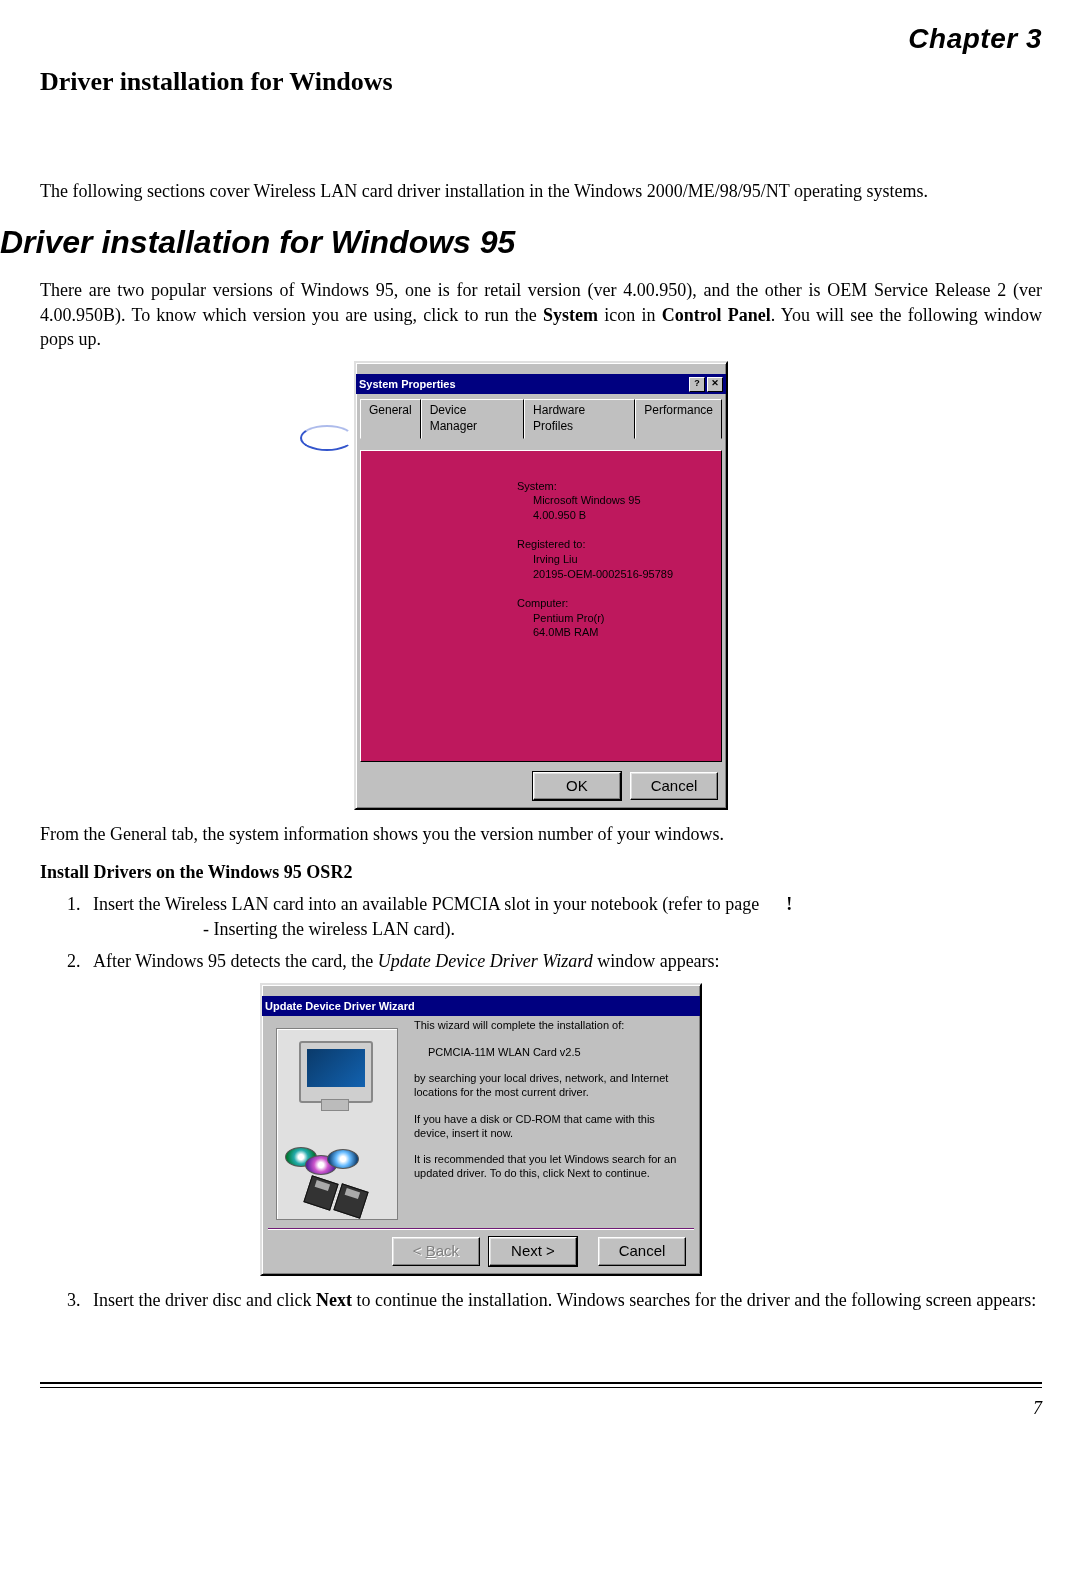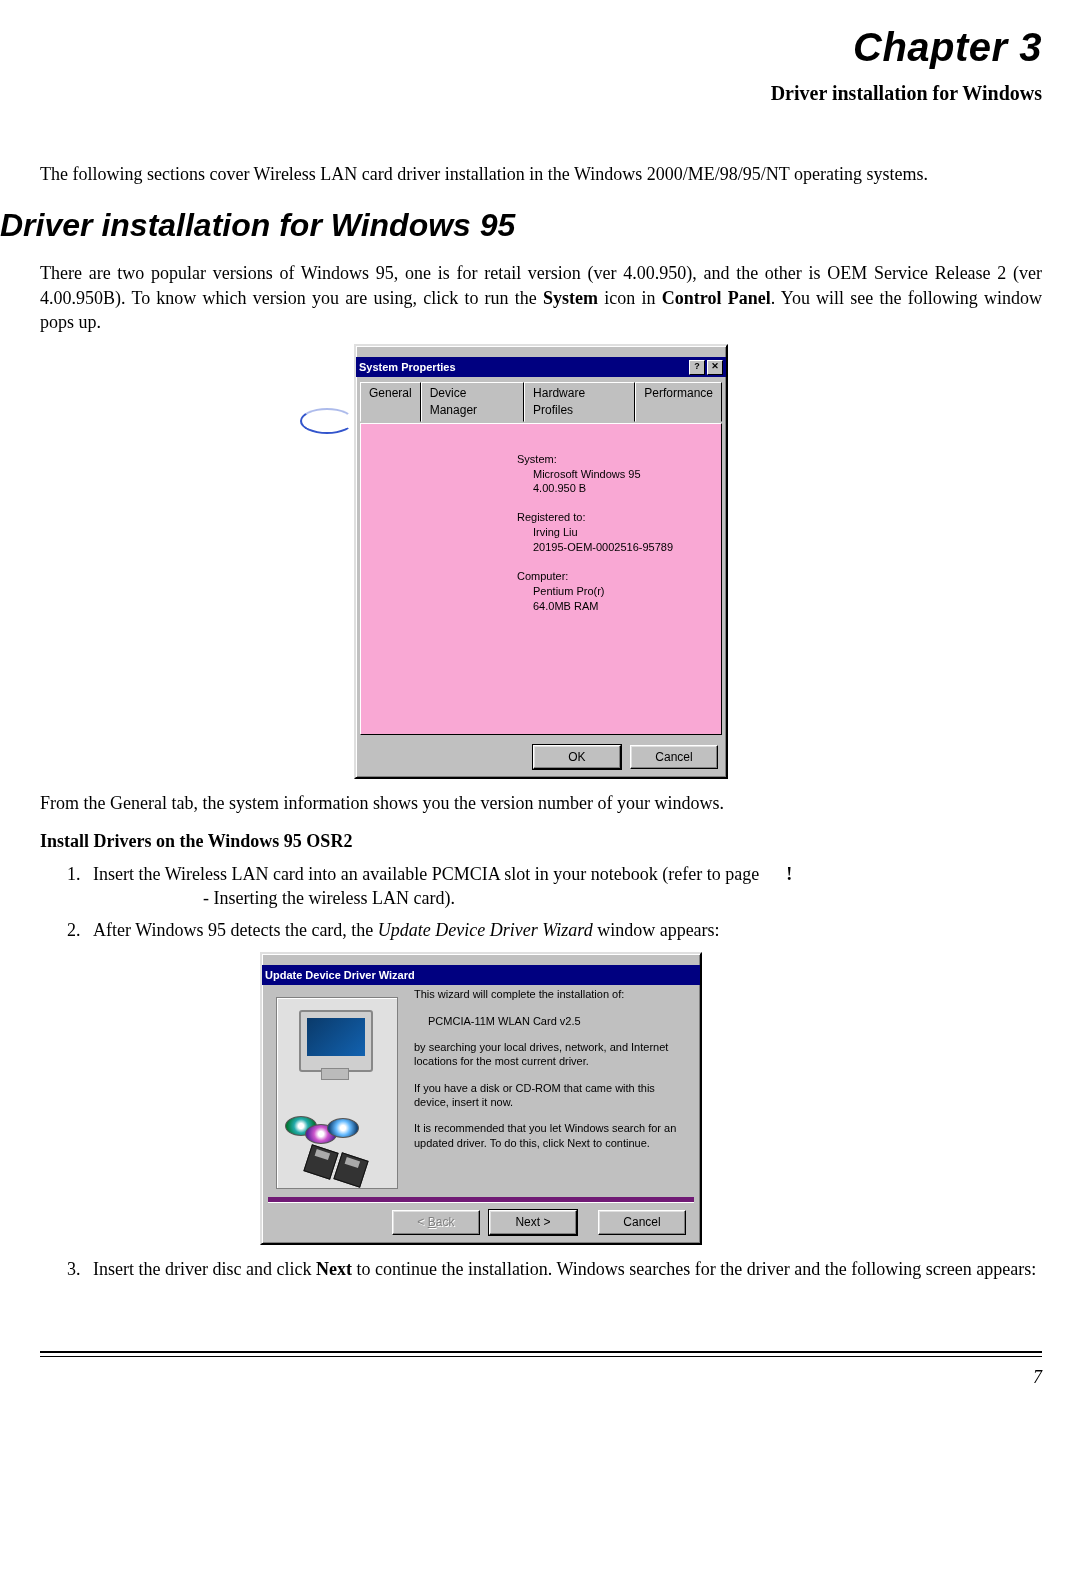--- a/index.html
+++ b/index.html
@@ -10,29 +10,28 @@
     margin: 0;
     padding: 20px 40px 20px 40px;
     width: 1002px;
     line-height: 1.35;
   }
   .chapter-title {
     text-align: right;
     font-family: Arial, Helvetica, sans-serif;
     font-weight: 900;
     font-style: italic;
-    font-size: 40px;
+    font-size: 28px;
     margin: 0 0 6px 0;
     letter-spacing: 0.5px;
   }
   .page-subtitle {
-    text-align: right;
-    font-weight: bold;
-    font-size: 20px;
-    margin: 0 0 55px 0;
+    font-weight: bold;
+    font-size: 26px;
+    margin: 0 0 80px 0;
   }
   .intro-para {
     text-align: justify;
     margin: 0 0 18px 0;
   }
   .section-heading {
     font-family: Arial, Helvetica, sans-serif;
     font-weight: bold;
     font-size: 32px;
     margin: 0 0 14px 0;
@@ -110,50 +109,50 @@
     background: #c0c0c0;
     font-size: 12px;
     position: relative;
     top: 1px;
   }
   .tab.active {
     border-bottom-color: #c0c0c0;
     z-index: 2;
   }
   .panel {
-    margin: 2px 4px 4px 4px;
+    margin: 12px 4px 4px 4px;
     border: 1px solid;
     border-color: #fff #000 #000 #fff;
-    background: #f9a8d4;
+    background: #be185d;
     padding: 14px 16px 16px 16px;
     min-height: 280px;
     position: relative;
   }
   .info-block { margin-left: 140px; margin-top: 8px; }
   .info-lbl { margin-top: 14px; }
   .info-val { margin-left: 16px; }
   .btnrow {
     text-align: right;
     padding: 6px 8px 8px 0;
   }
   .btnrow-top-border {
-    border-top: 5px solid #701a75;
+    border-top: 1px solid #701a75;
     box-shadow: inset 0 1px 0 #fff;
     margin: 0 6px;
     padding-top: 8px;
   }
   .w95btn {
     display: inline-block;
     min-width: 66px;
     padding: 3px 10px;
     background: #c0c0c0;
     border: 1px solid;
     border-color: #fff #000 #000 #fff;
     box-shadow: inset -1px -1px 0 #808080, inset 1px 1px 0 #dfdfdf;
-    font-size: 12px;
+    font-size: 15px;
     text-align: center;
     margin-left: 6px;
   }
   .w95btn.default {
     outline: 1px solid #000;
   }
   .w95btn.disabled {
     color: #808080;
     text-shadow: 1px 1px 0 #fff;
   }

